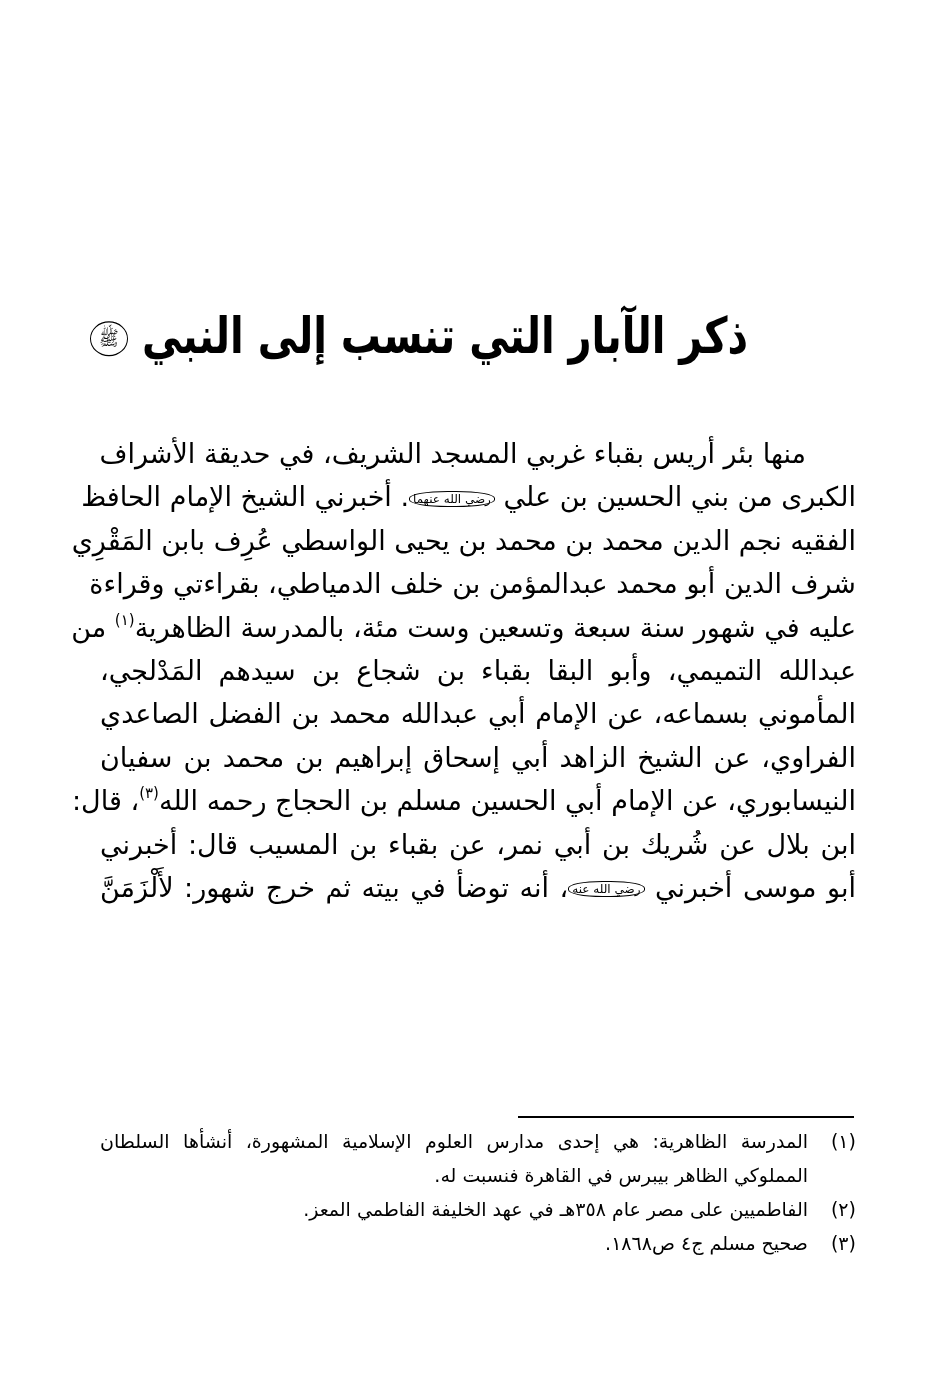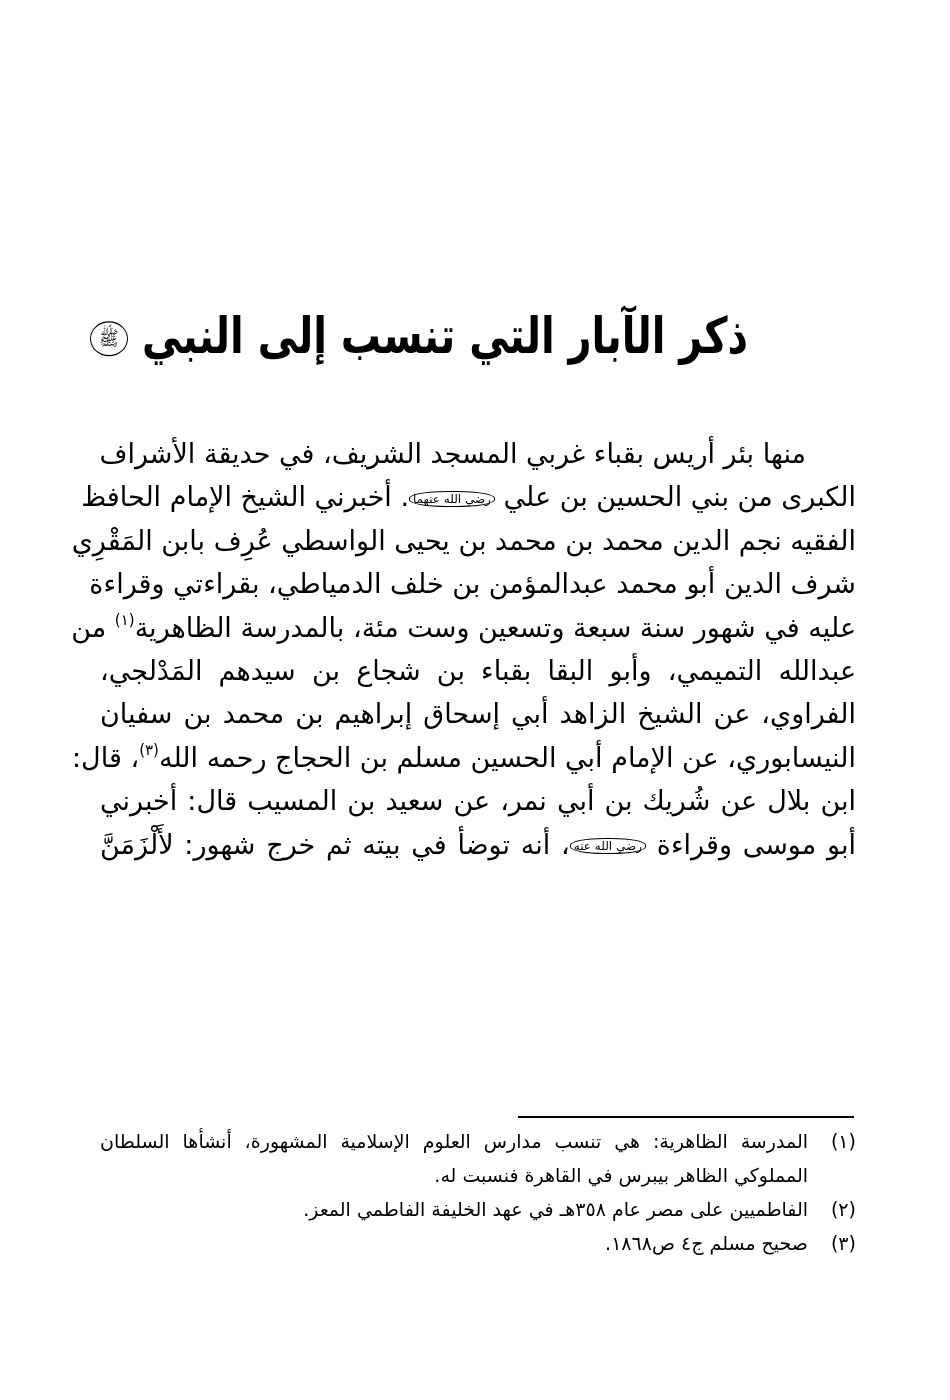--- a/index.html
+++ b/index.html
@@ -69,33 +69,34 @@
     <span class="honorific">ﷺ</span>
   </div>
 
   <div class="body-text">
     <div class="line first">منها بئر أريس بقباء غربي المسجد الشريف، في حديقة الأشراف</div>
     <div class="line"><span>الكبرى من بني الحسين بن علي</span> <span class="honorific-small">رضي الله عنهما</span><span>. أخبرني الشيخ الإمام الحافظ</span></div>
     <div class="line">الفقيه نجم الدين محمد بن محمد بن يحيى الواسطي عُرِف بابن المَقْرِي</div>
     <div class="line">شرف الدين أبو محمد عبدالمؤمن بن خلف الدمياطي، بقراءتي وقراءة</div>
     <div class="line"><span>عليه في شهور سنة سبعة وتسعين وست مئة، بالمدرسة الظاهرية</span><sup>(١)</sup><span> من</span></div>
     <div class="line">عبدالله التميمي، وأبو البقا بقباء بن شجاع بن سيدهم المَدْلجي،</div>
+    <div class="line">المأموني بسماعه، عن الإمام أبي عبدالله محمد بن الفضل الصاعدي</div>
     <div class="line">الفراوي، عن الشيخ الزاهد أبي إسحاق إبراهيم بن محمد بن سفيان</div>
     <div class="line"><span>النيسابوري، عن الإمام أبي الحسين مسلم بن الحجاج رحمه الله</span><sup>(٣)</sup><span>، قال:</span></div>
-    <div class="line">ابن بلال عن شُريك بن أبي نمر، عن سعيد بن المسيب قال: أخبرني</div>
-    <div class="line"><span>أبو موسى وقراءة</span> <span class="honorific-small">رضي الله عنه</span><span>، أنه توضأ في بيته ثم خرج شهور: لأَلْزَمَنَّ</span></div>
+    <div class="line">ابن بلال عن شُريك بن أبي نمر، عن بقباء بن المسيب قال: أخبرني</div>
+    <div class="line"><span>أبو موسى أخبرني</span> <span class="honorific-small">رضي الله عنه</span><span>، أنه توضأ في بيته ثم خرج شهور: لأَلْزَمَنَّ</span></div>
   </div>
 
   <div class="footnote-rule"></div>
 
   <div class="footnotes">
     <div class="fn">
       <div class="fn-num">(١)</div>
       <div class="fn-body">
-        <div class="fn-line justify">المدرسة الظاهرية: هي تنسب مدارس العلوم الإسلامية المشهورة، أنشأها السلطان</div>
+        <div class="fn-line justify">المدرسة الظاهرية: هي إحدى مدارس العلوم الإسلامية المشهورة، أنشأها السلطان</div>
         <div class="fn-line">المملوكي الظاهر بيبرس في القاهرة فنسبت له.</div>
       </div>
     </div>
     <div class="fn">
       <div class="fn-num">(٢)</div>
       <div class="fn-body">
         <div class="fn-line">الفاطميين على مصر عام ٣٥٨هـ في عهد الخليفة الفاطمي المعز.</div>
       </div>
     </div>
     <div class="fn">

